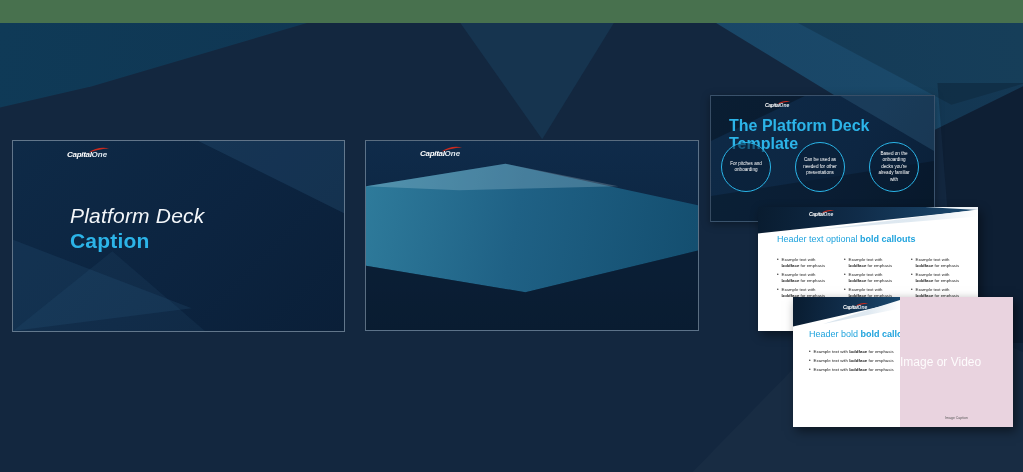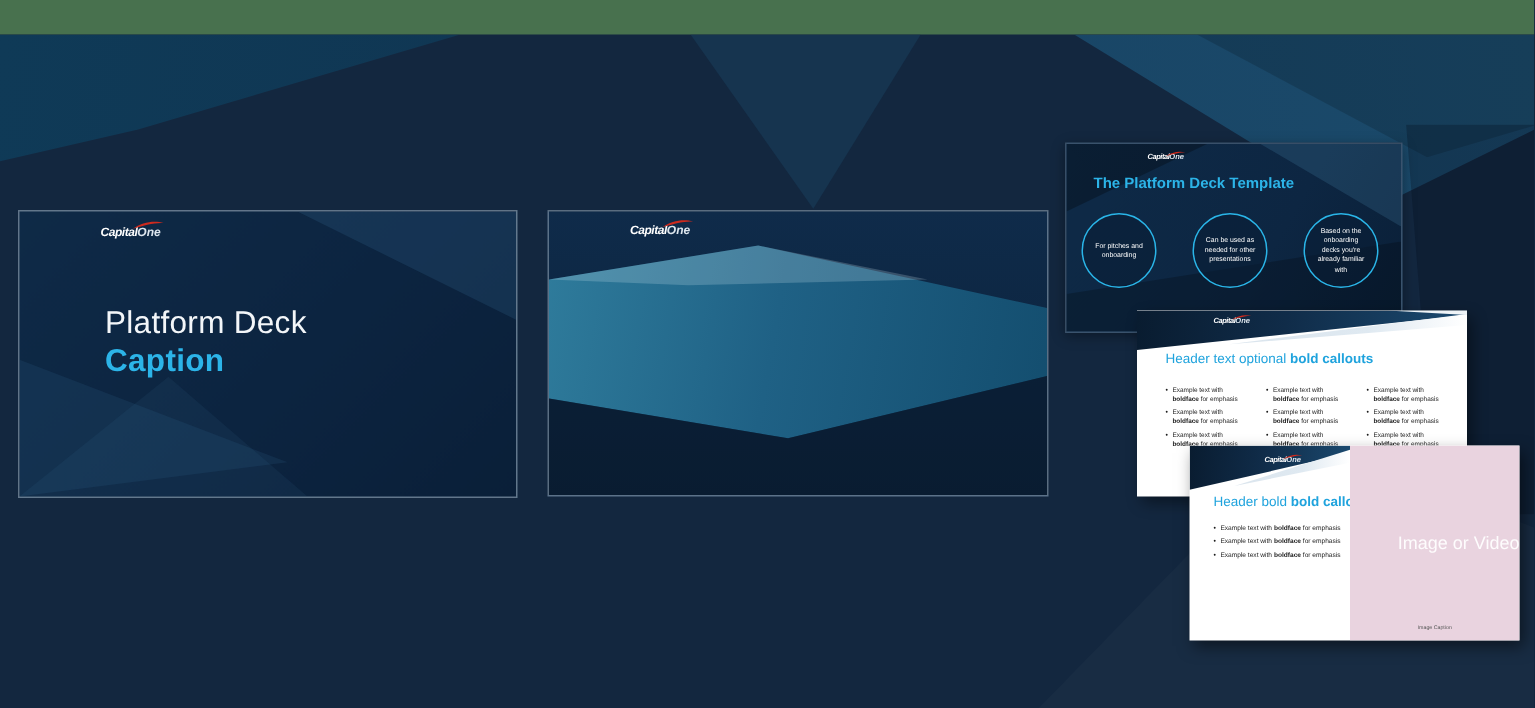--- a/index.html
+++ b/index.html
@@ -32,21 +32,21 @@
   .logo-sm { font-size:5px; }
 
   
   .slide-cover { left:12px; top:140px; width:333px; height:192px; z-index:2;
     background:linear-gradient(135deg,#0e2a47 0%, #0c2440 55%, #0a1f38 100%);
     border:1px solid rgba(170,185,200,0.55); }
   .cov-ray1 { clip-path:polygon(100% 0, 56% 0, 100% 38%); background:rgba(80,150,195,0.14); }
   .cov-ray2 { clip-path:polygon(0 100%, 0 52%, 54% 88%); background:rgba(80,150,195,0.10); }
   .cov-ray3 { clip-path:polygon(0 100%, 30% 58%, 58% 100%); background:rgba(80,150,195,0.07); }
   .cov-title { position:absolute; left:57px; top:62px; font-size:21px; line-height:1.2; letter-spacing:0.2px; }
-  .cov-line1 { color:#f3f6f9; font-weight:500; }
+  .cov-line1 { color:#f3f6f9; font-weight:500;font-style:italic; }
   .cov-line2 { color:#2cb4e8; font-weight:700; }
 
   
   .slide-pres { left:365px; top:140px; width:334px; height:191px; z-index:2;
     background:linear-gradient(#0f2b4a,#0a2038);
     border:1px solid rgba(170,185,200,0.5); }
   .pres-band    { clip-path:polygon(0 24%, 42% 12%, 100% 34%, 100% 58%, 48% 80%, 0 66%);
                   background:linear-gradient(100deg,#2f7c9c 0%, #1f6185 45%, #134d6e 100%); }
   .pres-band-hi { clip-path:polygon(0 24%, 42% 12%, 76% 24%, 28% 26%); background:rgba(210,230,240,0.22); }
   .pres-low     { clip-path:polygon(0 66%, 48% 80%, 100% 58%, 100% 100%, 0 100%); background:rgba(8,24,42,0.45); }
@@ -55,21 +55,21 @@
   .pres-sub   { font-size:10px; color:#b8c9d6; margin-top:4px; }
 
   
   .slide-overview { left:710px; top:95px; width:225px; height:127px; z-index:1;
     background:linear-gradient(120deg,#0e2a47 0%, #0d2642 60%, #0a1f37 100%);
     border:1px solid rgba(140,160,180,0.35);
     box-shadow:0 2px 8px rgba(0,0,0,0.35); }
   .ov-shade-tl { clip-path:polygon(0 0, 42% 0, 0 36%); background:rgba(0,0,0,0.28); }
   .ov-hi-r     { clip-path:polygon(58% 0, 100% 0, 100% 44%); background:rgba(90,160,200,0.18); }
   .ov-shade-b  { clip-path:polygon(0 80%, 100% 52%, 100% 100%, 0 100%); background:rgba(0,0,0,0.22); }
-  .ov-title { position:absolute; left:18px; top:21px; font-size:10px; font-weight:700; color:#2cb4e8; }
+  .ov-title { position:absolute; left:18px; top:21px; font-size:16px; font-weight:700; color:#2cb4e8; }
   .ov-circles { position:absolute; left:10px; top:46px; display:flex; gap:24px; }
   .ov-circle { width:50px; height:50px; border-radius:50%; border:1.6px solid #2ab5e8;
     background:rgba(10,30,52,0.55); display:flex; align-items:center; justify-content:center;
     text-align:center; color:#ffffff; font-size:4.6px; line-height:1.4; padding:6px; box-sizing:border-box; }
 
   
   .hdr { position:absolute; top:0; left:0; overflow:hidden; }
   .hdr-base   { position:absolute; inset:0; clip-path:polygon(0 0, 100% 0, 100% 10%, 0 88%);
                 background:linear-gradient(95deg,#091c30 0%, #102c49 45%, #1b4a70 100%); }
   .hdr-streak { position:absolute; inset:0; clip-path:polygon(28% 75%, 100% 8%, 100% 32%);
@@ -90,21 +90,21 @@
 
   
   .slide-image { left:793px; top:297px; width:220px; height:130px; z-index:4;
     background:#ffffff; box-shadow:3px 4px 10px rgba(0,0,0,0.5); }
   .hdr5 { width:107px; height:36px; }
   .hdr5 .hdr-base { clip-path:polygon(0 0, 100% 0, 100% 14%, 0 82%); }
   .img-title { position:absolute; left:16px; top:32px; font-size:9px; color:#1fa3dd; }
   .img-bullets { position:absolute; left:16px; top:52px; }
   .img-bullets .bullet { white-space:nowrap; font-size:4.4px; margin-bottom:3px; }
   .img-panel { position:absolute; left:107px; top:0; width:113px; height:100%;
-    background:#e9d3df; display:flex; align-items:center; justify-content:flex-end; }
+    background:#e9d3df; display:flex; align-items:center; justify-content:flex-start; }
   .img-text { color:rgba(255,255,255,0.92); font-size:12px; }
   .img-caption { position:absolute; left:107px; bottom:7px; width:113px; text-align:center;
     font-size:3.5px; color:#5a5a5a; }
 </style>
 </head>
 <body>
 
 <div class="root">
 
   <div class="top-strip"></div>

